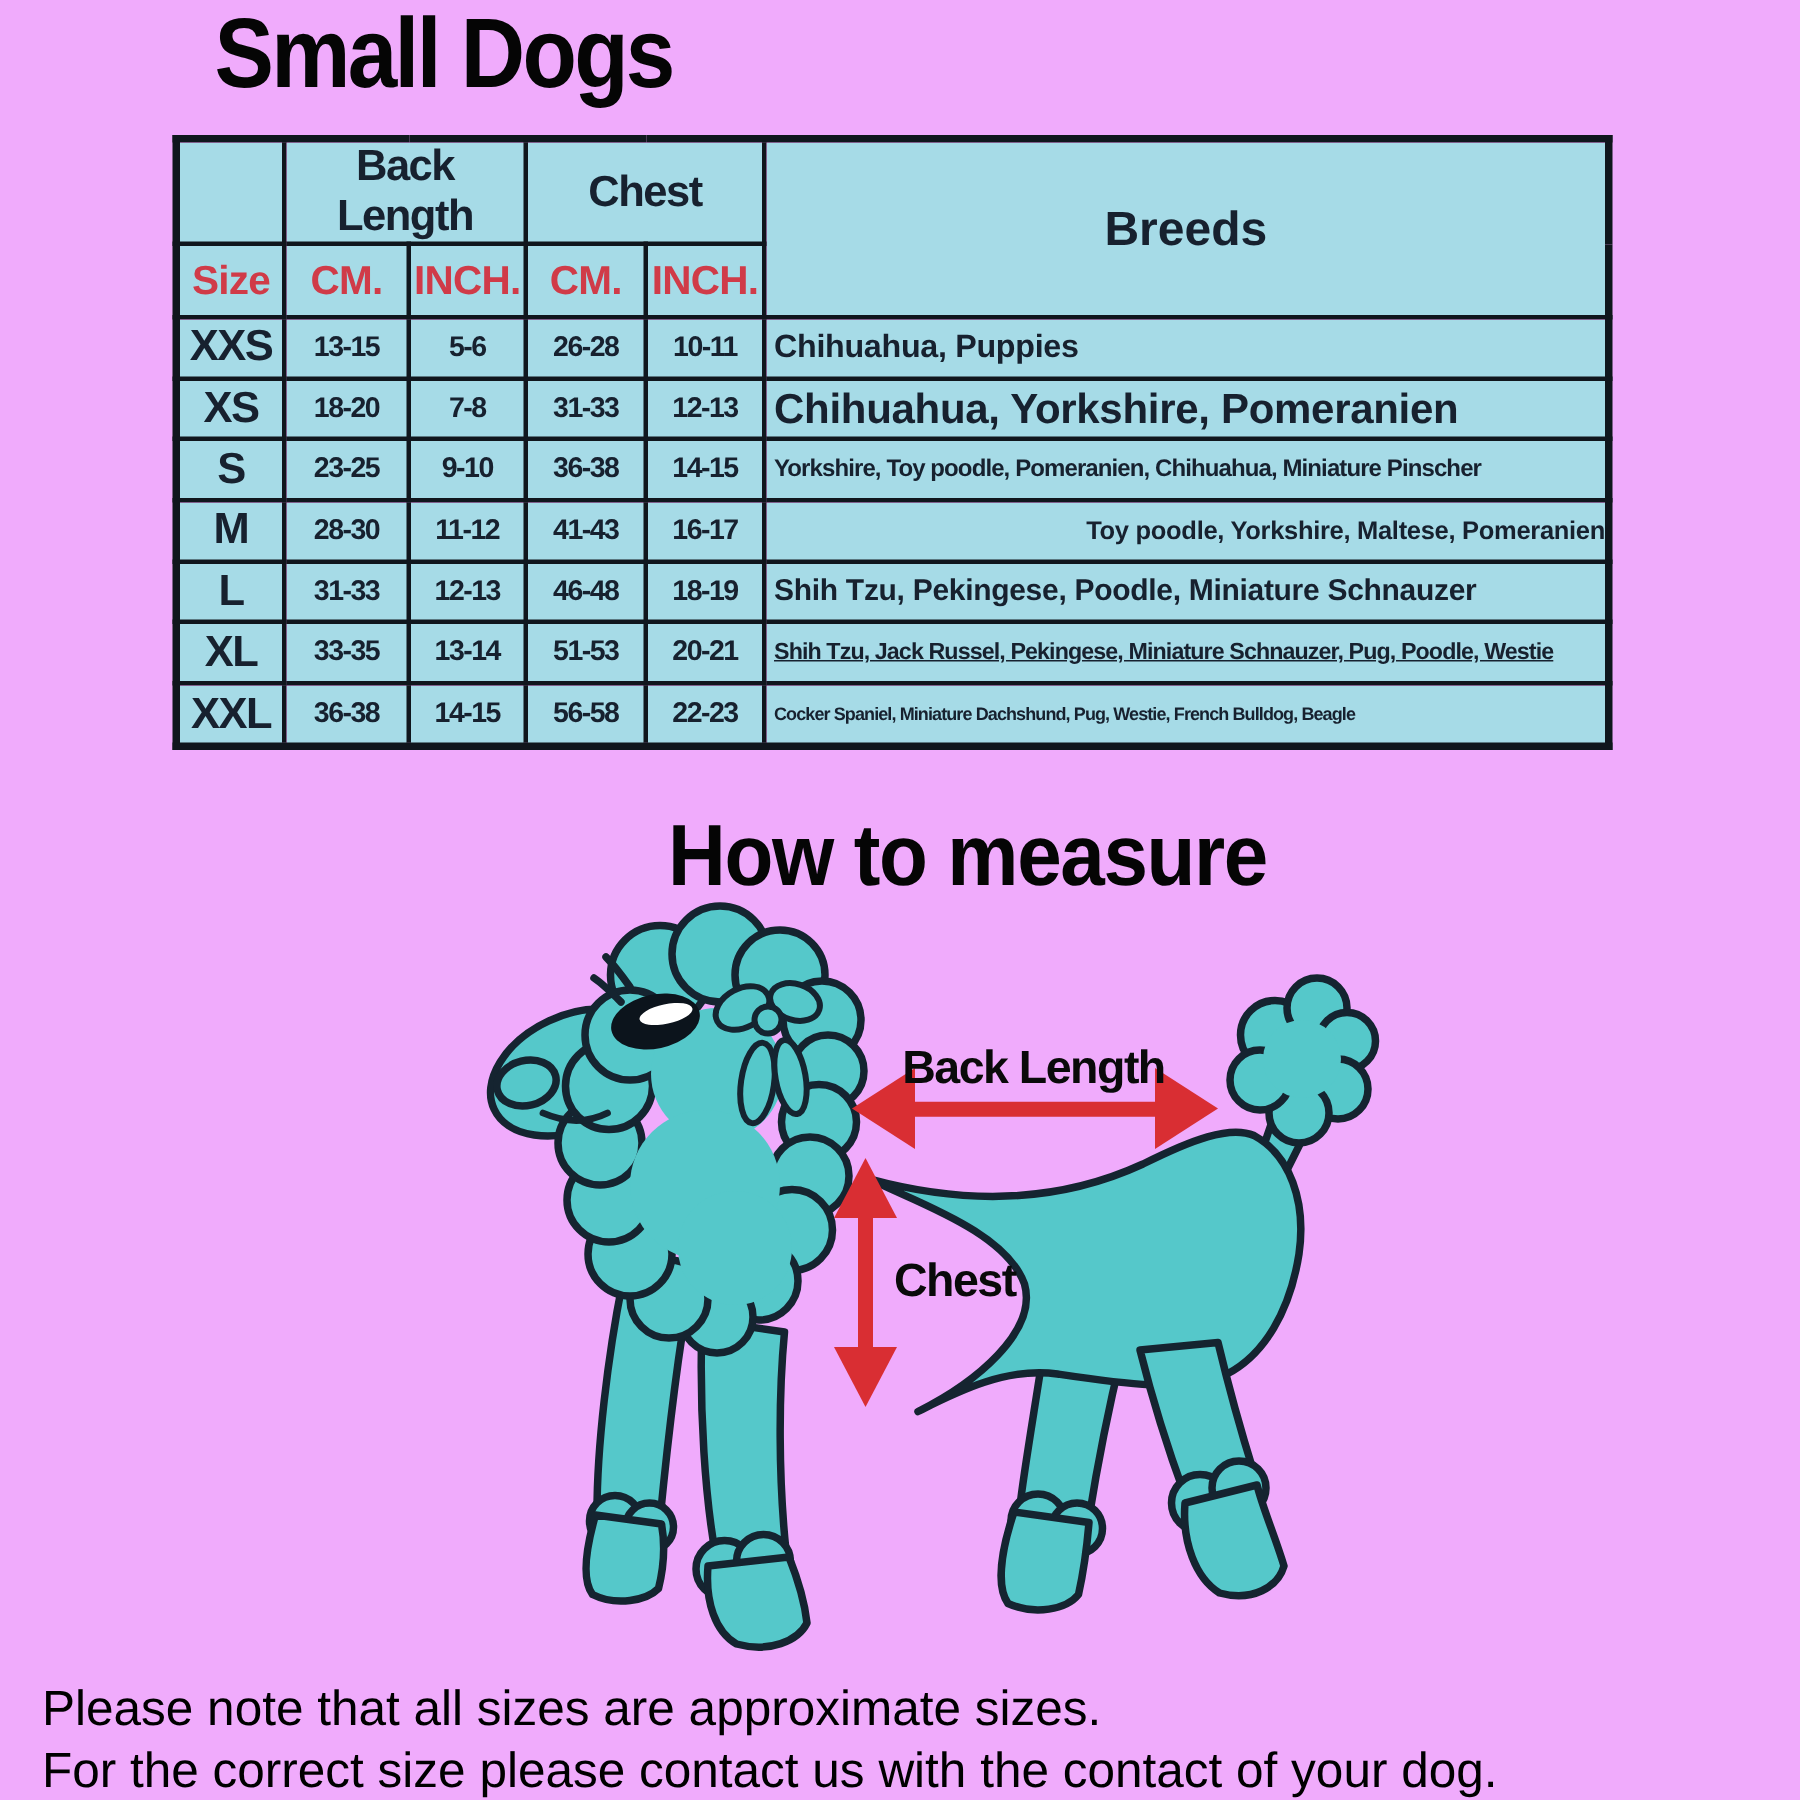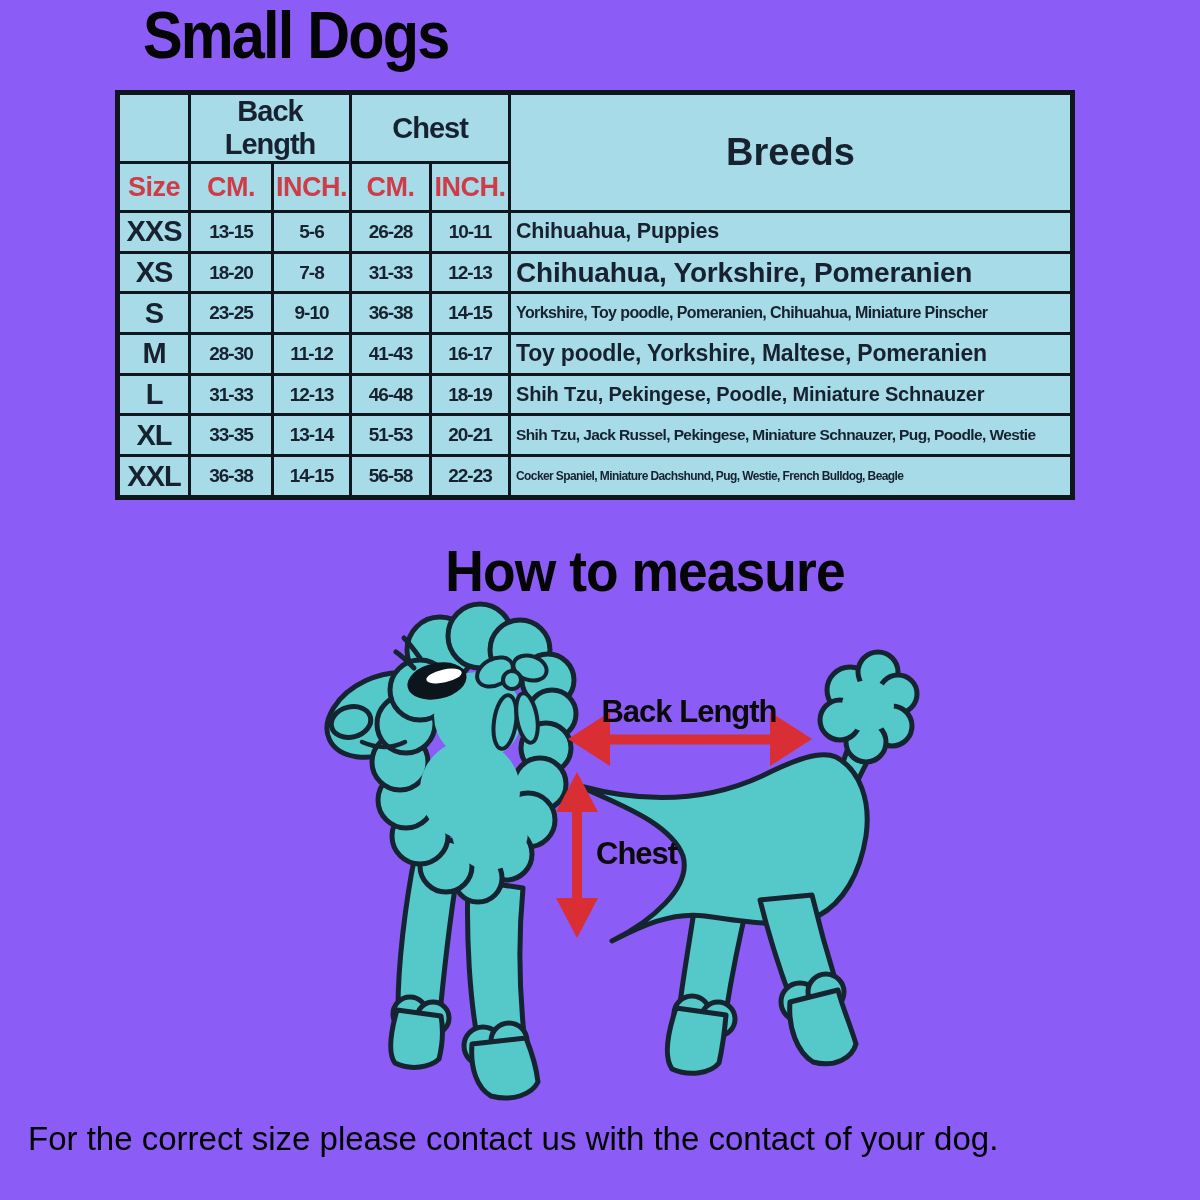--- a/index.html
+++ b/index.html
@@ -1,31 +1,31 @@
 <!DOCTYPE html>
 <html><head>
 <meta charset="utf-8">
 <style>
   html,body{margin:0;padding:0;width:1200px;height:1200px;overflow:hidden;background:#ffffff;
     font-family:"Liberation Sans",sans-serif;}
-  .page{position:absolute;left:0;top:0;width:1200px;height:1200px;background:#8b5cf6;}
+  .page{position:absolute;left:0;top:0;width:1200px;height:1200px;background:#f0abfc;}
 
   
   .main-title{position:absolute;left:143px;top:0px;margin:0;font-size:66px;font-weight:bold;
     color:#050505;letter-spacing:-2px;transform:scaleX(0.9);transform-origin:left top;line-height:70px;}
 
   
   .size-table{position:absolute;left:115px;top:90px;width:955px;height:410px;border-collapse:collapse;
     table-layout:fixed;border:5px solid #10161d;}
   .size-table th,.size-table td{border:3px solid #10161d;background:#a6dbe7;text-align:center;
     padding:0;color:#17212f;overflow:hidden;}
   .size-table thead tr.group-row th{height:45px;}
   .size-table thead tr.unit-row th{height:46px;margin-top:48px;}
   th.group{font-size:29px;font-weight:bold;letter-spacing:-1px;}
-  th.breeds-h{font-size:38px;font-weight:bold;letter-spacing:0px;}
+  th.breeds-h{font-size:32px;font-weight:bold;letter-spacing:0px;}
   th.red{color:#d03b48;font-size:27px;font-weight:bold;letter-spacing:-0.5px;}
   th.corner{background:#a6dbe7;}
   td.size-col{font-size:29px;font-weight:bold;letter-spacing:-1px;}
   td.num-col{font-size:19px;font-weight:bold;letter-spacing:-1px;}
   td.breeds-col{text-align:left;padding-left:5px;font-weight:bold;white-space:nowrap;}
 
   
   .measure-title{position:absolute;left:645px;top:540px;margin:0;font-size:58px;font-weight:bold;
     color:#050505;letter-spacing:-1px;white-space:nowrap;transform:translateX(-50%) scaleX(0.92);line-height:62px;}
   .dog-svg{position:absolute;left:320px;top:600px;width:610px;height:515px;}
@@ -91,37 +91,37 @@
           <td class="num-col">36-38</td>
           <td class="num-col">14-15</td>
           <td class="breeds-col" style="font-size: 16px; letter-spacing: -0.6px;">Yorkshire, Toy poodle, Pomeranien, Chihuahua, Miniature Pinscher</td>
         </tr>
         <tr>
           <td class="size-col">M</td>
           <td class="num-col">28-30</td>
           <td class="num-col">11-12</td>
           <td class="num-col">41-43</td>
           <td class="num-col">16-17</td>
-          <td class="breeds-col" style="font-size: 23px; letter-spacing: -0.2px;">Toy poodle, Yorkshire, Maltese, Pomeranien</td>
+          <td class="breeds-col" style="font-size: 17px; letter-spacing: -0.2px; text-align: right;">Toy poodle, Yorkshire, Maltese, Pomeranien</td>
         </tr>
         <tr>
           <td class="size-col">L</td>
           <td class="num-col">31-33</td>
           <td class="num-col">12-13</td>
           <td class="num-col">46-48</td>
           <td class="num-col">18-19</td>
           <td class="breeds-col" style="font-size: 20px; letter-spacing: -0.2px;">Shih Tzu, Pekingese, Poodle, Miniature Schnauzer</td>
         </tr>
         <tr>
           <td class="size-col">XL</td>
           <td class="num-col">33-35</td>
           <td class="num-col">13-14</td>
           <td class="num-col">51-53</td>
           <td class="num-col">20-21</td>
-          <td class="breeds-col" style="font-size: 15.5px; letter-spacing: -0.6px;">Shih Tzu, Jack Russel, Pekingese, Miniature Schnauzer, Pug, Poodle, Westie</td>
+          <td class="breeds-col" style="font-size: 15.5px; letter-spacing: -0.6px; text-decoration: underline;">Shih Tzu, Jack Russel, Pekingese, Miniature Schnauzer, Pug, Poodle, Westie</td>
         </tr>
         <tr>
           <td class="size-col">XXL</td>
           <td class="num-col">36-38</td>
           <td class="num-col">14-15</td>
           <td class="num-col">56-58</td>
           <td class="num-col">22-23</td>
           <td class="breeds-col" style="font-size: 12px; letter-spacing: -0.6px;">Cocker Spaniel, Miniature Dachshund, Pug, Westie, French Bulldog, Beagle</td>
         </tr>
       </tbody>
@@ -232,16 +232,17 @@
       <rect x="572" y="800" width="10" height="100"></rect>
       <polygon points="577,772 556,812 598,812"></polygon>
       <polygon points="577,938 556,898 598,898"></polygon>
     </g>
   </svg>
 
   <div class="diagram-label back-length-label">Back Length</div>
   <div class="diagram-label chest-label">Chest</div>
 
   <div class="notes">
+    <div>Please note that all sizes are approximate sizes.</div>
     <div>For the correct size please contact us with the contact of your dog.</div>
   </div>
 
 </div>
 
 </body></html>

